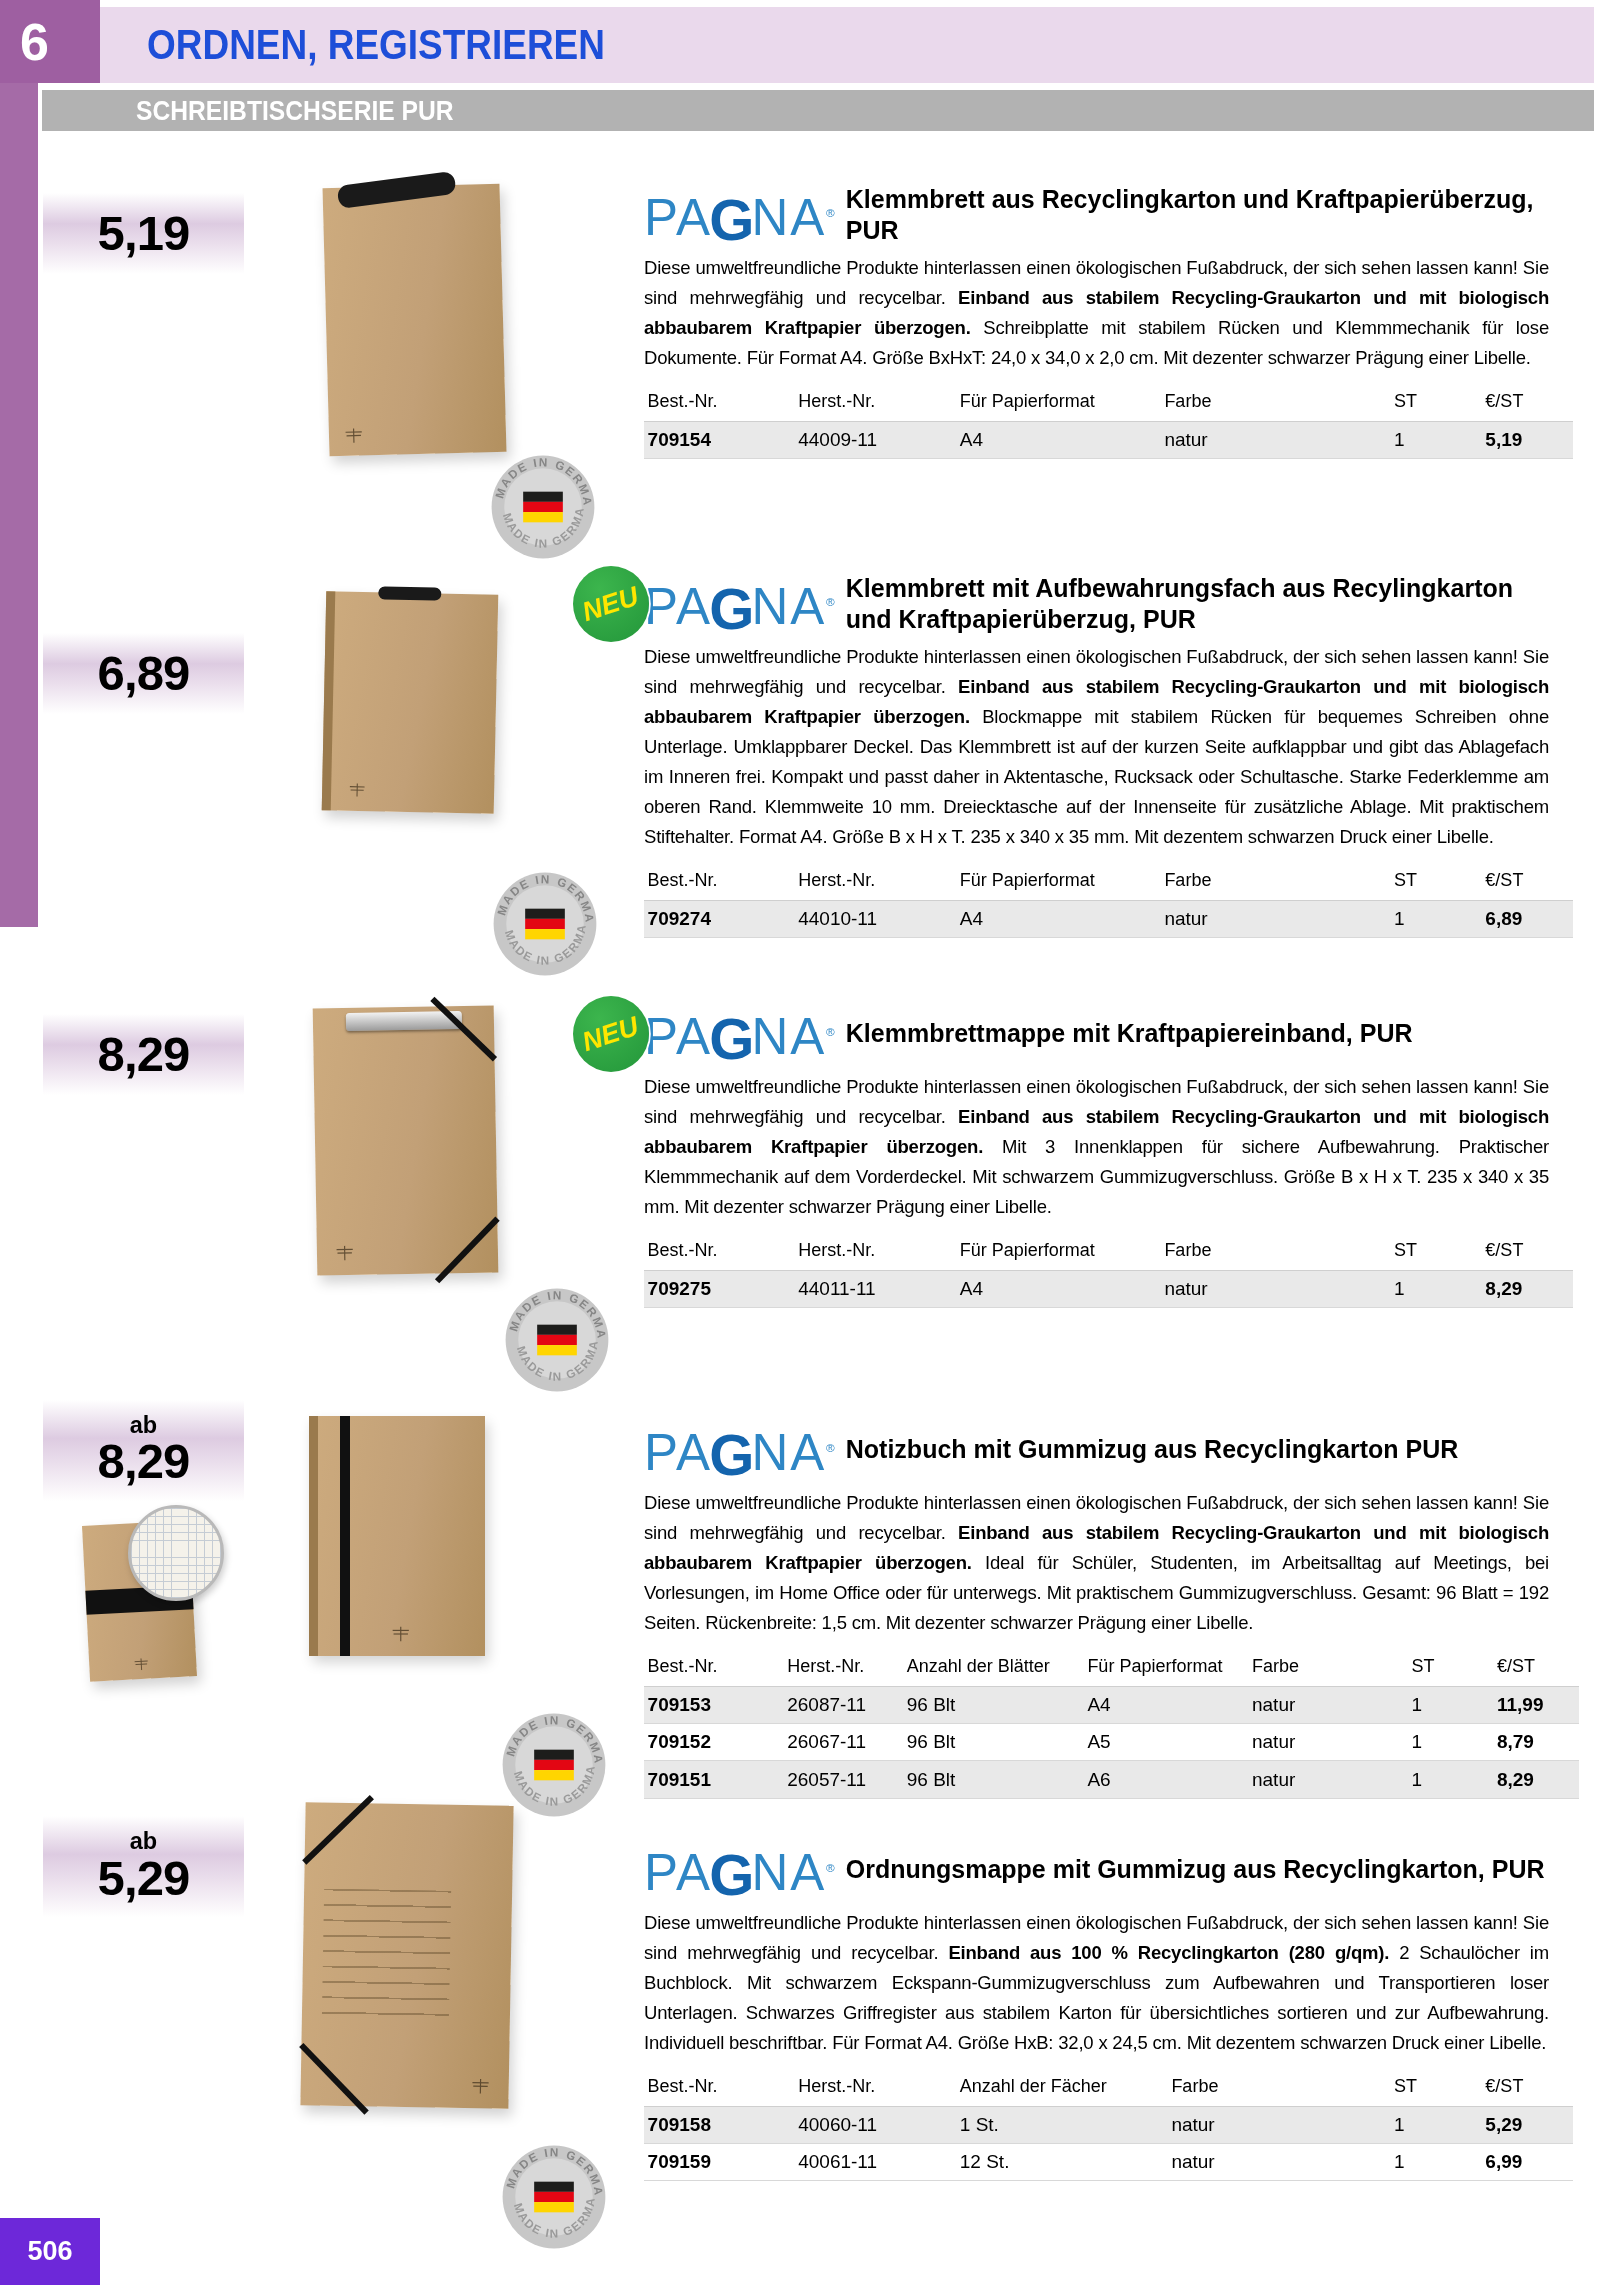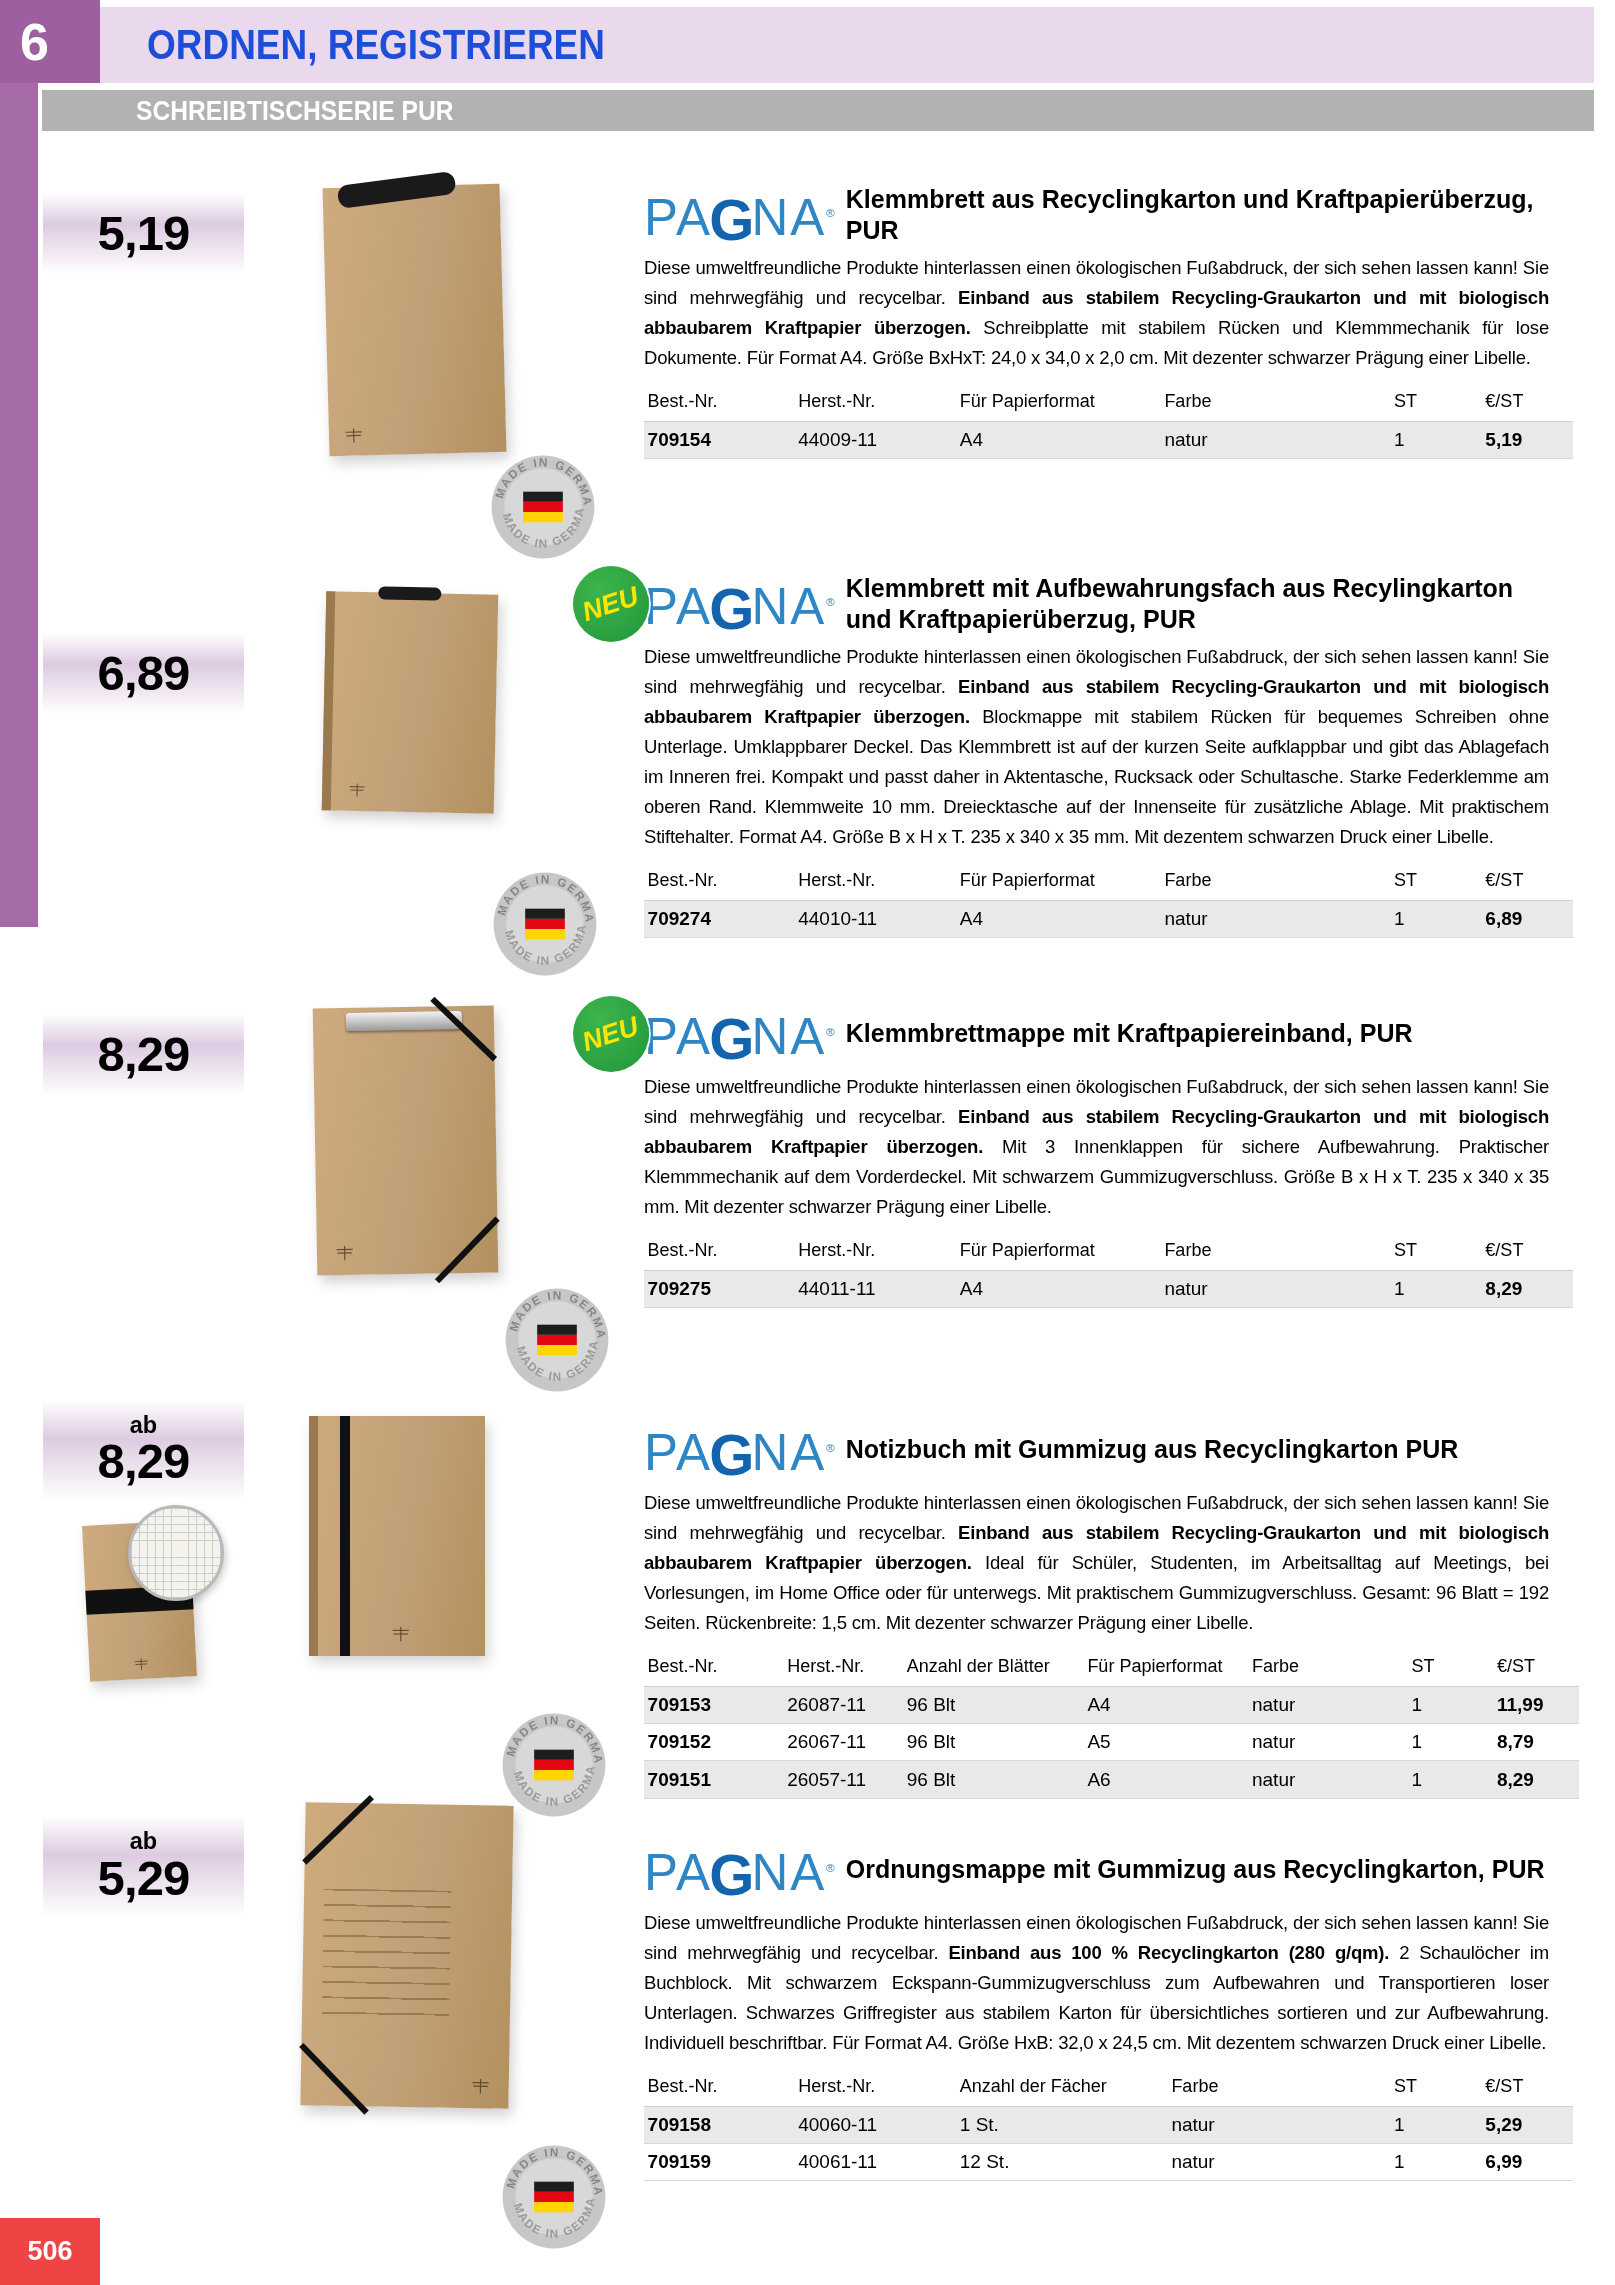--- a/index.html
+++ b/index.html
@@ -14,21 +14,21 @@
   .header-band{position:absolute;left:100px;top:7.2px;width:1494px;height:76px;background:#ead9ec;
                display:flex;align-items:center;}
   .header-band h1{margin:0;padding-left:47px;color:#1d4ed8;font-size:42px;font-weight:bold;
                   letter-spacing:0px;}
   .cond{display:inline-block;transform:scaleX(.88);transform-origin:0 50%;white-space:nowrap;}
   .section-band{position:absolute;left:42px;top:90px;width:1552px;height:41px;background:#b2b2b2;
                 display:flex;align-items:center;}
   .section-band h2{margin:0;padding-left:94px;color:#fff;font-size:28px;font-weight:bold;}
 
   
-  .page-num{position:absolute;left:0;top:2218px;width:100px;height:67px;background:#ef4444;
+  .page-num{position:absolute;left:0;top:2218px;width:100px;height:67px;background:#6d28d9;
             display:flex;align-items:center;justify-content:center;}
   .page-num span{color:#fff;font-weight:bold;font-size:27px;}
 
   
   .product-block{position:absolute;left:0;width:1616px;}
   .price-band{position:absolute;left:43px;width:201px;height:81px;
       background:linear-gradient(180deg,#ffffff 0%,#ddcbe1 38%,#eadeec 62%,#ffffff 100%);
       display:flex;flex-direction:column;align-items:center;justify-content:center;}
   .price-band .ab{font-weight:bold;font-size:23.5px;line-height:23.5px;}
   .price-band .val{font-weight:bold;font-size:49px;line-height:49px;letter-spacing:-0.9px;}

